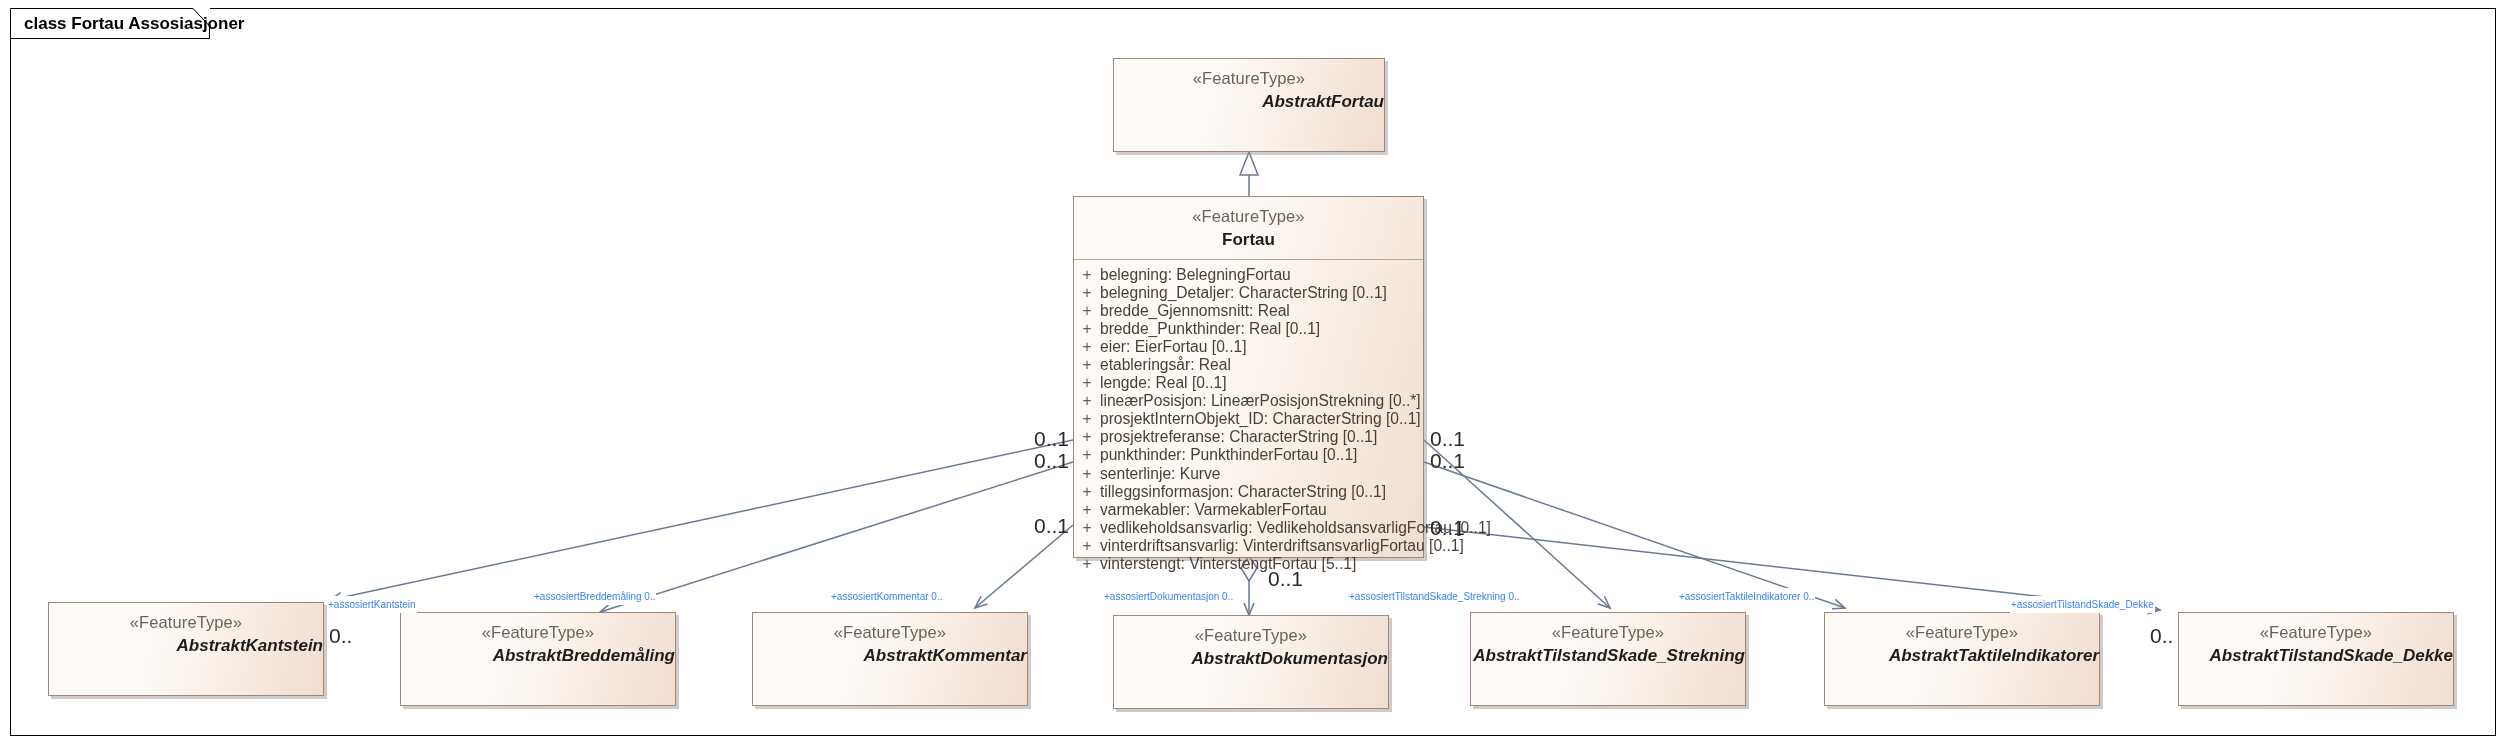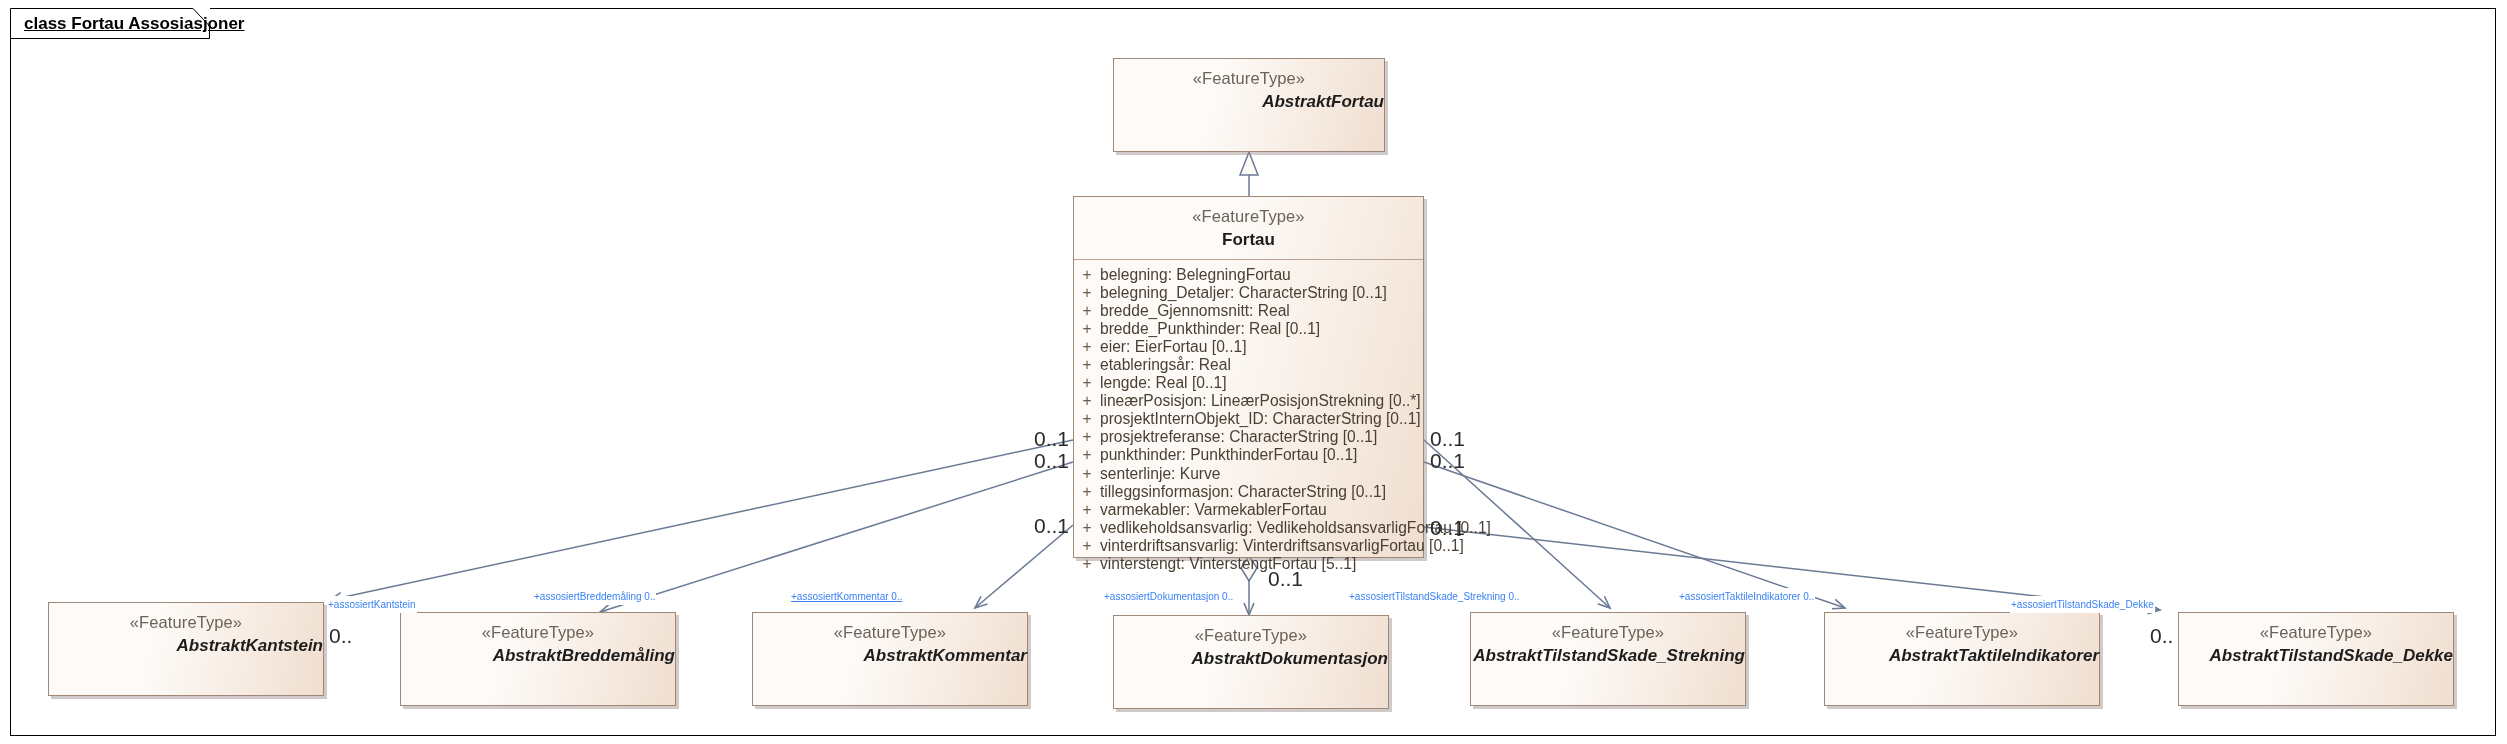--- a/index.html
+++ b/index.html
@@ -40,21 +40,20 @@
   .title-tab svg { display: block; }
   .title-tab-label {
     position: absolute;
     left: 24px;
     top: 14px;
     font-size: 17px;
     font-weight: bold;
     color: #000000;
     white-space: nowrap;
     z-index: 7;
-    text-decoration: underline;
   }
 
   
   .uml-class {
     position: absolute;
     box-sizing: border-box;
     border: 1px solid #a08878;
     background: linear-gradient(105deg, #fdfaf7 0%, #fdfaf7 38%, #f7ece3 70%, #f0ded0 100%);
     box-shadow: 3px 3px 0 0 rgba(150,140,135,0.45);
     z-index: 3;
@@ -318,21 +317,21 @@
 
   <div class="mult-label" style="left:1268px; top:570px;">0..1</div>
 
   <div class="mult-label" style="left:329px; top:627px;">0..</div>
   <div class="mult-label" style="left:2150px; top:627px;">0..</div>
 
   <div class="edge-label" style="left:327px; top:596px;">+assosiertKantstein</div>
 
   <div class="edge-label" style="left:533px; top:588px;">+assosiertBreddemåling 0..</div>
 
-  <div class="edge-label" style="left:790px; top:588px;text-decoration:underline;">+assosiertKommentar 0..</div>
+  <div class="edge-label" style="left:830px; top:588px;">+assosiertKommentar 0..</div>
 
   <div class="edge-label" style="left:1103px; top:588px;">+assosiertDokumentasjon 0..</div>
 
   <div class="edge-label" style="left:1348px; top:588px;">+assosiertTilstandSkade_Strekning 0..</div>
 
   <div class="edge-label" style="left:1678px; top:588px;">+assosiertTaktileIndikatorer 0..</div>
 
   <div class="edge-label" style="left:2010px; top:596px;">+assosiertTilstandSkade_Dekke</div>
 
 </div>

